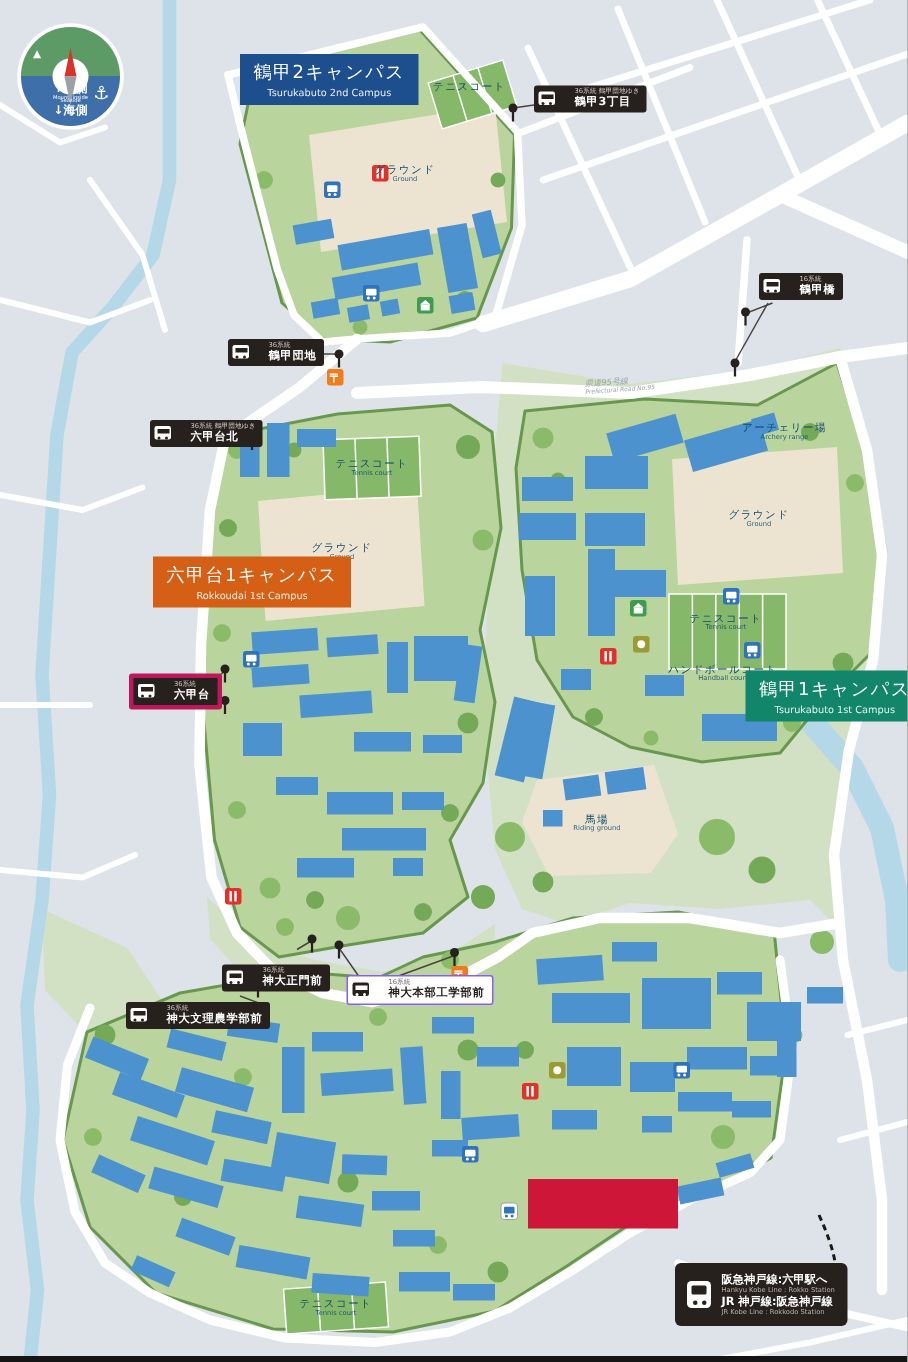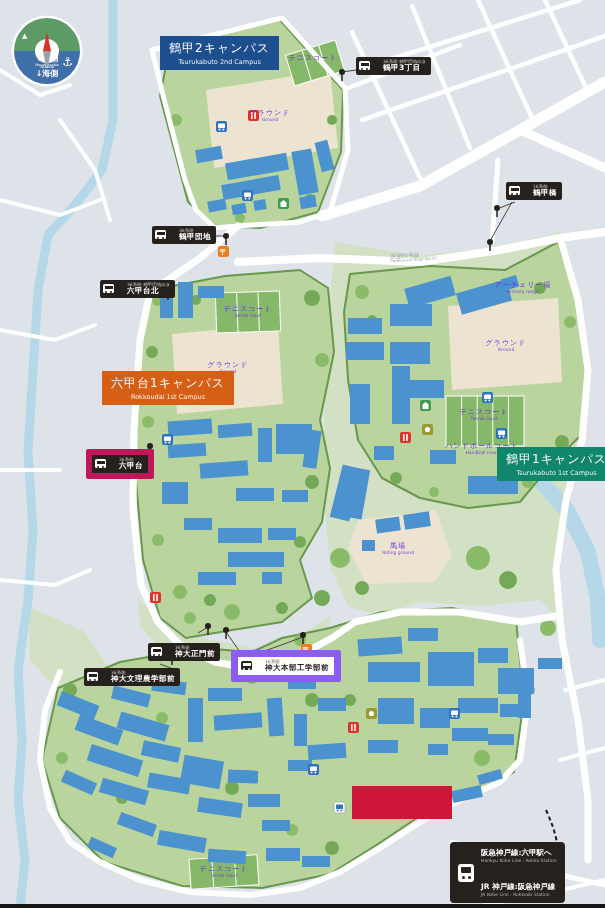--- a/index.html
+++ b/index.html
@@ -5,38 +5,38 @@
   html,body{margin:0;padding:0;background:#888;}
   #stage{position:relative;width:605px;height:908px;overflow:hidden;background:#dde3e8;
          font-family:"DejaVu Sans","Liberation Sans",sans-serif;}
   #map{position:absolute;left:0;top:0;}
   
   .busstop{position:absolute;background:#27211e;color:#fff;border-radius:2px;
            padding:2px 5px 2px 3px;display:flex;align-items:center;gap:13px;z-index:5;}
   .busstop .txt{display:flex;flex-direction:column;line-height:1.15;}
   .busstop .route{font-size:4.5px;color:#cfc8c0;white-space:nowrap;}
   .busstop .name{font-size:7.5px;font-weight:bold;white-space:nowrap;letter-spacing:.5px;}
-  .busstop.outlined{border:6px solid #be185d;}
-  .busstop.light{background:#fff;color:#27211e;border:7px solid #8b5cf6;}
+  .busstop.outlined{border:3px solid #be185d;}
+  .busstop.light{background:#fff;color:#27211e;border:1px solid #8b5cf6;}
   .busstop.light .route{color:#6a645e;}
   .bglyph{width:11px;height:9px;background:#fff;border-radius:1.5px;position:relative;flex:0 0 auto;}
   .bglyph::before{content:"";position:absolute;left:1.5px;right:1.5px;top:2px;height:3px;background:#27211e;}
   .bglyph::after{content:"";position:absolute;left:2px;bottom:.5px;width:2px;height:2px;background:#27211e;border-radius:50%;box-shadow:5px 0 0 #27211e;}
   .light .bglyph{background:#27211e;}
   .light .bglyph::before{background:#fff;}
   .light .bglyph::after{background:#fff;box-shadow:5px 0 0 #fff;}
   
   .campuslabel{position:absolute;color:#fff;text-align:center;padding:4px 9px;z-index:6;}
   .campuslabel .jp{font-size:12px;font-weight:normal;white-space:nowrap;letter-spacing:1px;}
   .campuslabel .en{font-size:6.5px;opacity:.9;white-space:nowrap;margin-top:1px;}
   .c-blue{background:#1d4f8e;}
   .c-orange{background:#d45f15;margin-left:22px;}
   .c-teal{background:#11866a;}
   
-  .faclabel{position:absolute;text-align:center;color:#6d28d9;transform:translate(-50%,-50%);
+  .faclabel{position:absolute;text-align:center;color:#0c4a6e;transform:translate(-50%,-50%);
             line-height:1.15;z-index:4;}
   .faclabel .jp{font-size:7px;letter-spacing:1px;white-space:nowrap;}
   .faclabel .en{font-size:4.5px;white-space:nowrap;opacity:.85;}
   .roadlabel{position:absolute;left:390px;top:252px;color:#97a0a8;transform:rotate(-4deg);
              z-index:3;line-height:1.1;font-style:italic;}
   .roadlabel .jp{font-size:5.5px;}
   .roadlabel .en{font-size:4px;}
   
   .compass{position:absolute;left:14px;top:18px;width:66px;height:66px;border-radius:50%;
            background:linear-gradient(#5d9b66 50%,#3f6fa8 50%);box-shadow:0 0 0 2.5px #fff;z-index:6;}
@@ -45,21 +45,21 @@
   .compass .cjp{display:block;font-size:8px;font-weight:bold;}
   .compass .cen{display:block;font-size:3.5px;}
   .cdisc{position:absolute;left:50%;top:50%;width:24px;height:24px;background:#fff;border-radius:50%;
          transform:translate(-50%,-50%);}
   .needle{position:absolute;left:50%;top:50%;transform:translate(-50%,-50%);}
   .mtn{position:absolute;left:8px;top:14px;color:#fff;font-size:7px;}
   .anchor{position:absolute;right:7px;bottom:15px;color:#fff;font-size:12px;}
   
   .access{position:absolute;left:450px;top:842px;background:#27211e;border-radius:4px;
           padding:6px 8px;display:flex;gap:7px;align-items:center;color:#fff;z-index:6;}
-  .access .rows{display:flex;flex-direction:column;gap:19px;}
+  .access .rows{display:flex;flex-direction:column;gap:0;}
   .access .jp{font-size:7.5px;font-weight:bold;white-space:nowrap;}
   .access .en{font-size:4.5px;color:#b9b2a9;white-space:nowrap;}
   .trainicon{width:16px;height:18px;background:#fff;border-radius:3px;position:relative;flex:0 0 auto;}
   .trainicon::before{content:"";position:absolute;left:3px;top:3px;right:3px;height:6px;background:#27211e;border-radius:1px;}
   .trainicon::after{content:"";position:absolute;left:3.5px;bottom:2.5px;width:3px;height:3px;border-radius:50%;
                     background:#27211e;box-shadow:6px 0 0 #27211e;}
 </style>
 </head>
 <body>
 

